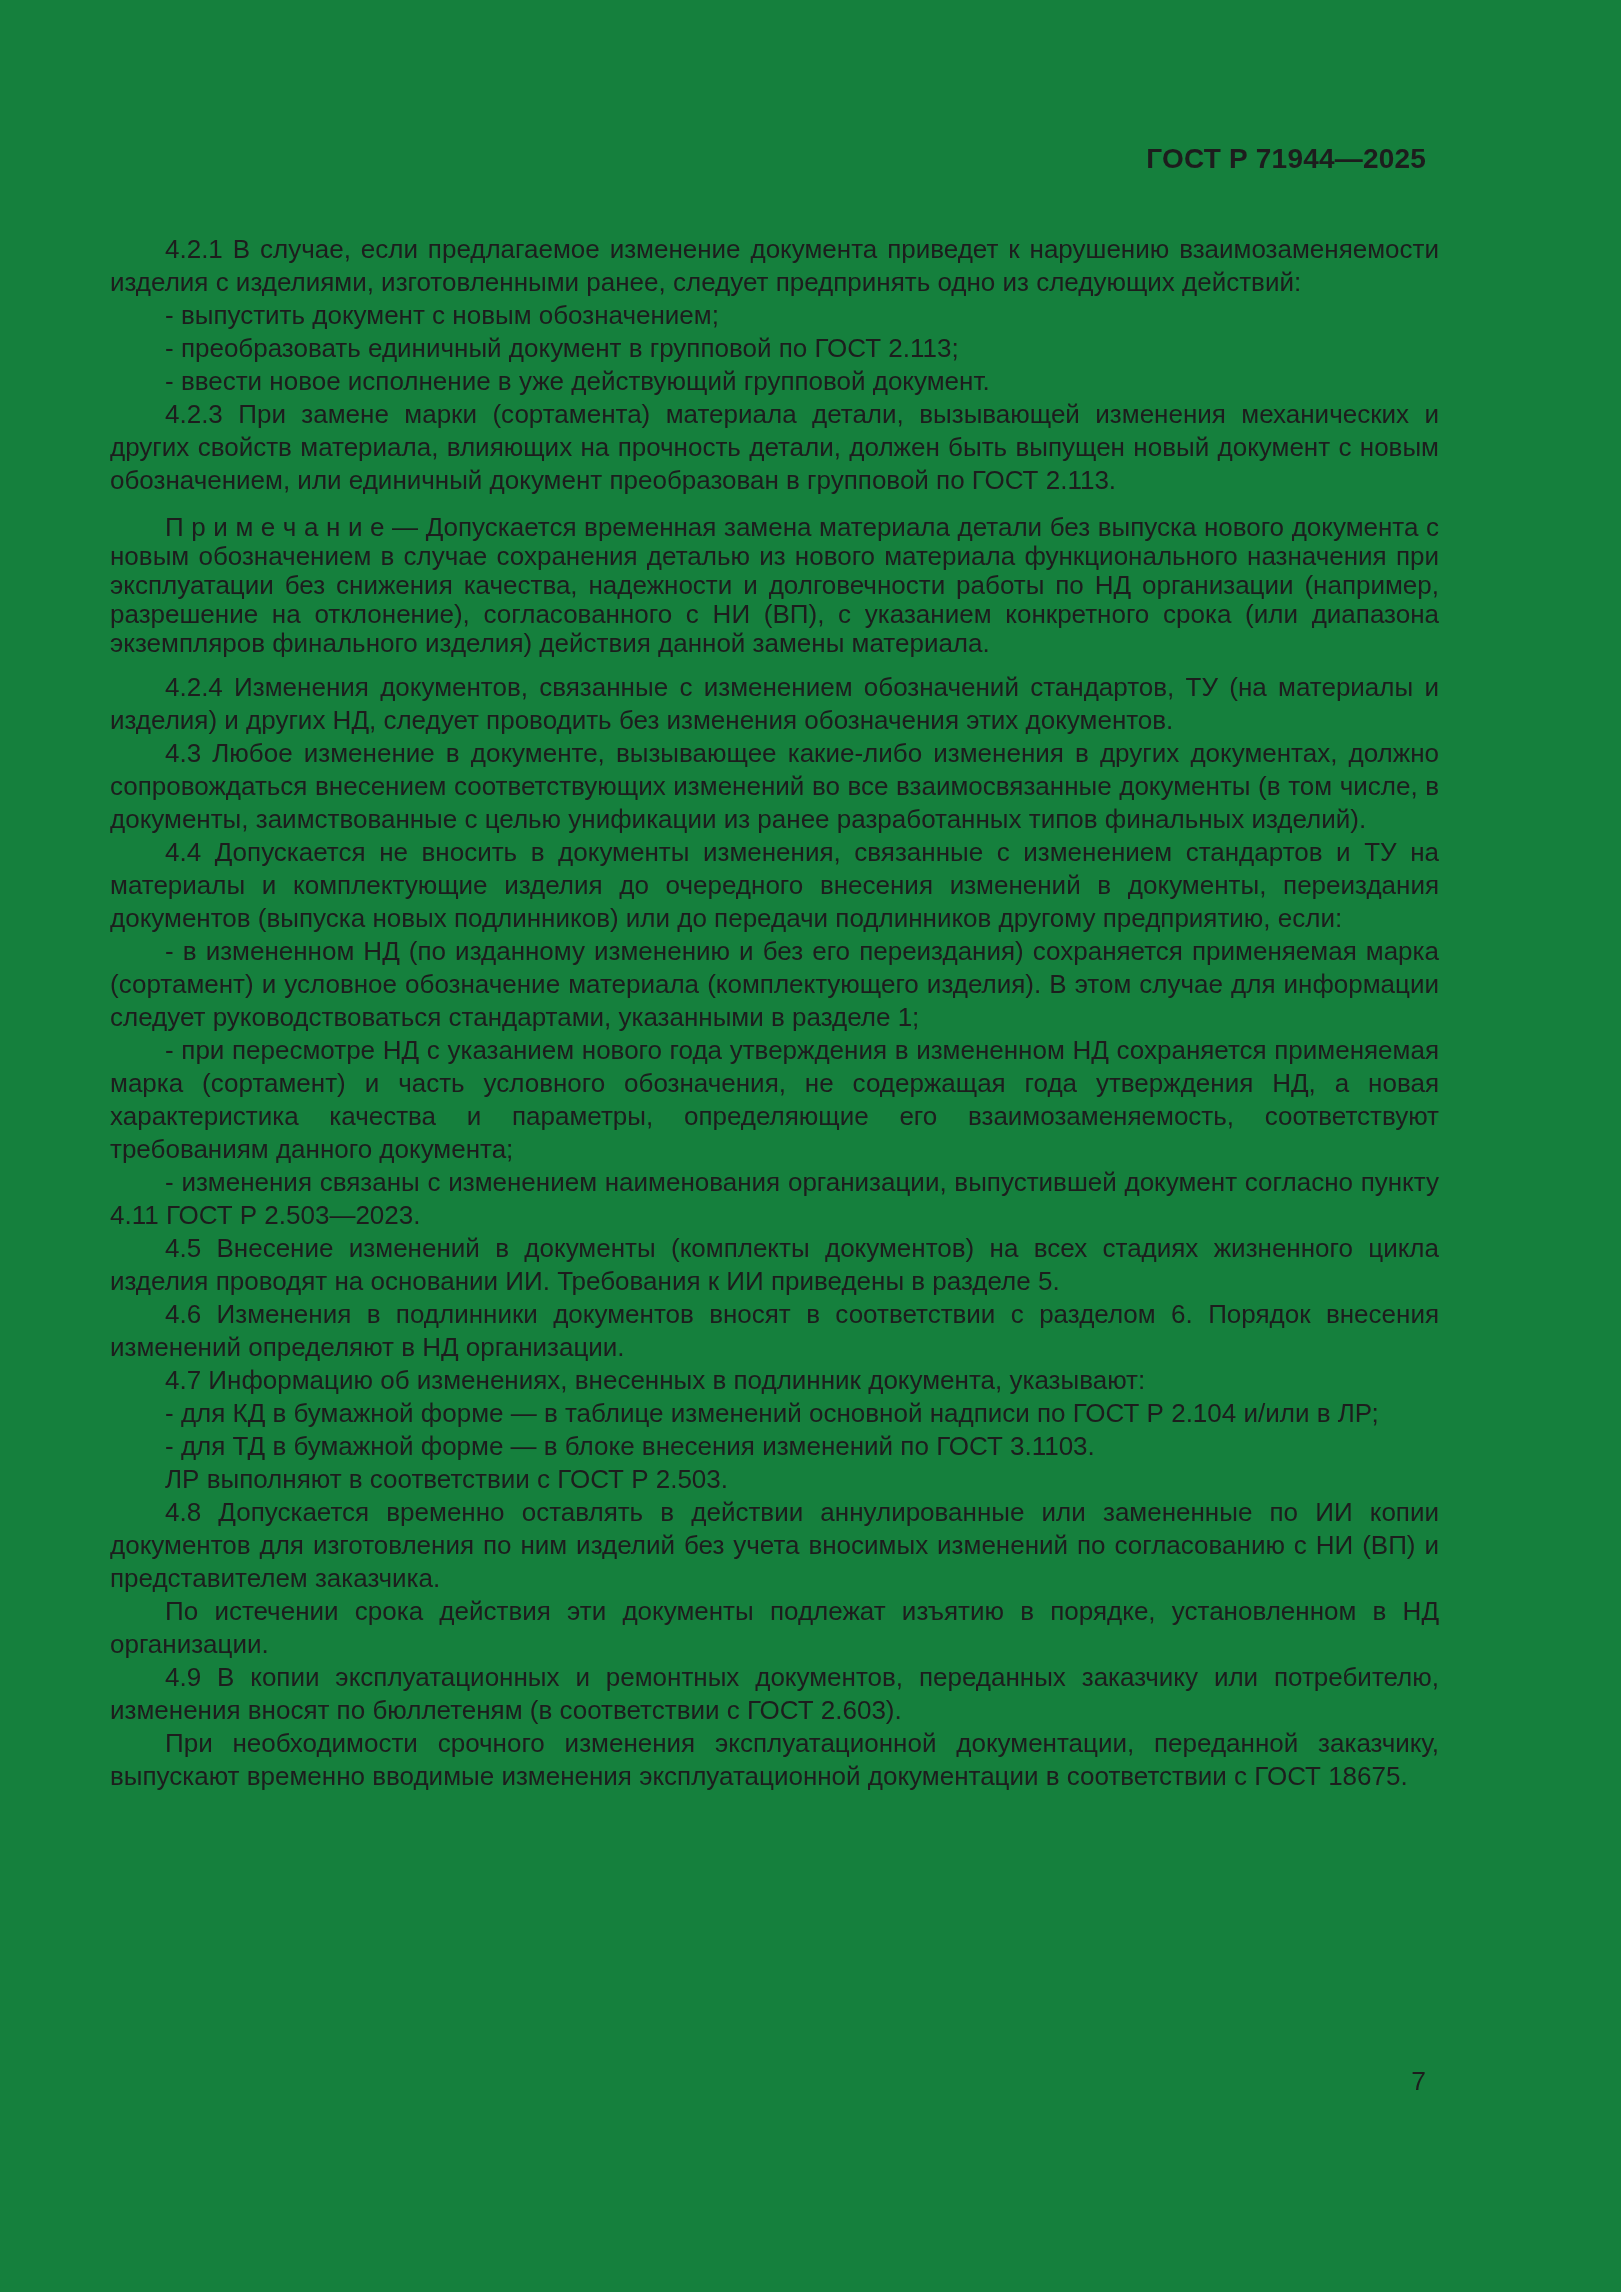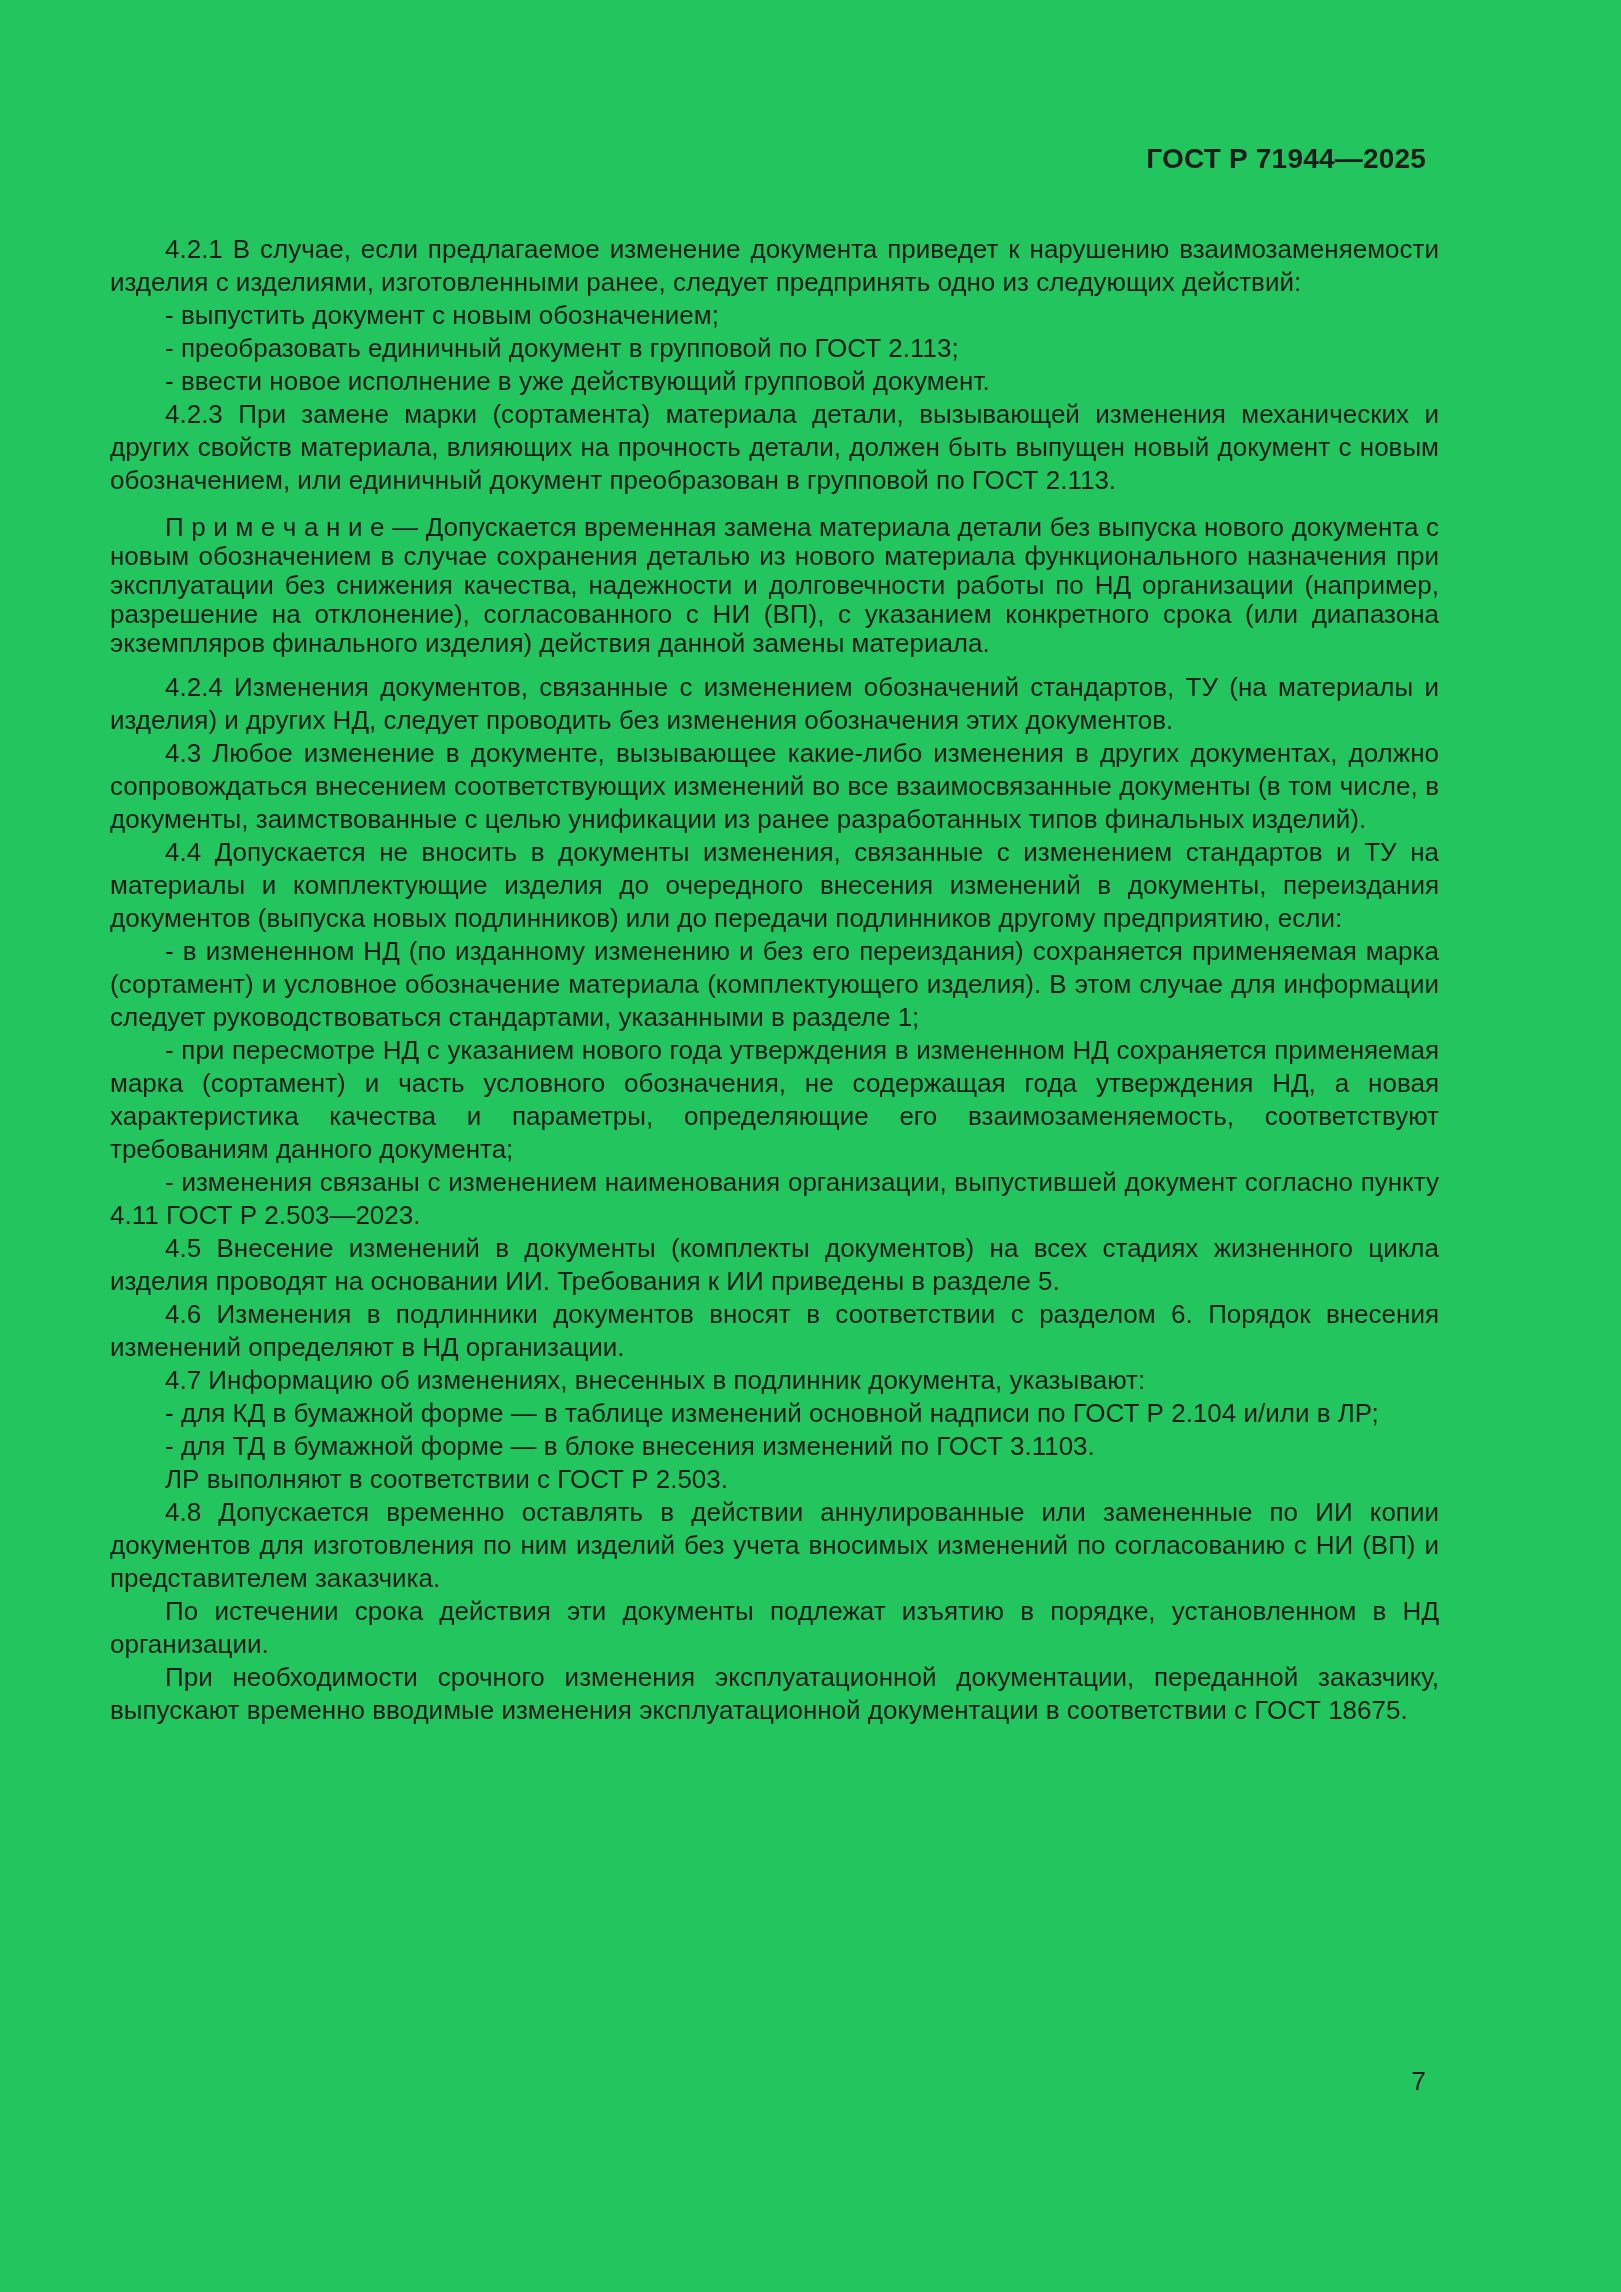--- a/index.html
+++ b/index.html
@@ -3,21 +3,21 @@
 <meta charset="utf-8">
 <style>
   html, body {
     margin: 0;
     padding: 0;
   }
   .page {
     position: relative;
     width: 1621px;
     height: 2293px;
-    background: #22c55e;
+    background: #15803d;
     color: #1d1d1d;
     font-family: "Liberation Sans", sans-serif;
     overflow: hidden;
   }
   .running-header {
     position: absolute;
     top: 143px;
     right: 195px;
     font-size: 28px;
     font-weight: bold;
@@ -74,18 +74,19 @@
       <p class="list">- при пересмотре НД с указанием нового года утверждения в измененном НД сохраняется применяемая марка (сортамент) и часть условного обозначения, не содержащая года утверждения НД, а новая характеристика качества и параметры, определяющие его взаимозаменяемость, соответствуют требованиям данного документа;</p>
       <p class="list">- изменения связаны с изменением наименования организации, выпустившей документ согласно пункту 4.11 ГОСТ Р 2.503—2023.</p>
       <p class="body">4.5 Внесение изменений в документы (комплекты документов) на всех стадиях жизненного цикла изделия проводят на основании ИИ. Требования к ИИ приведены в разделе 5.</p>
       <p class="body">4.6 Изменения в подлинники документов вносят в соответствии с разделом 6. Порядок внесения изменений определяют в НД организации.</p>
       <p class="body">4.7 Информацию об изменениях, внесенных в подлинник документа, указывают:</p>
       <p class="list">- для КД в бумажной форме — в таблице изменений основной надписи по ГОСТ Р 2.104 и/или в ЛР;</p>
       <p class="list">- для ТД в бумажной форме — в блоке внесения изменений по ГОСТ 3.1103.</p>
       <p class="body">ЛР выполняют в соответствии с ГОСТ Р 2.503.</p>
       <p class="body">4.8 Допускается временно оставлять в действии аннулированные или замененные по ИИ копии документов для изготовления по ним изделий без учета вносимых изменений по согласованию с НИ (ВП) и представителем заказчика.</p>
       <p class="body">По истечении срока действия эти документы подлежат изъятию в порядке, установленном в НД организации.</p>
+      <p class="body">4.9 В копии эксплуатационных и ремонтных документов, переданных заказчику или потребителю, изменения вносят по бюллетеням (в соответствии с ГОСТ 2.603).</p>
       <p class="body">При необходимости срочного изменения эксплуатационной документации, переданной заказчику, выпускают временно вводимые изменения эксплуатационной документации в соответствии с ГОСТ 18675.</p>
     </div>
 
   <div class="page-number">7</div>
 </div>
 
 
 </body></html>

